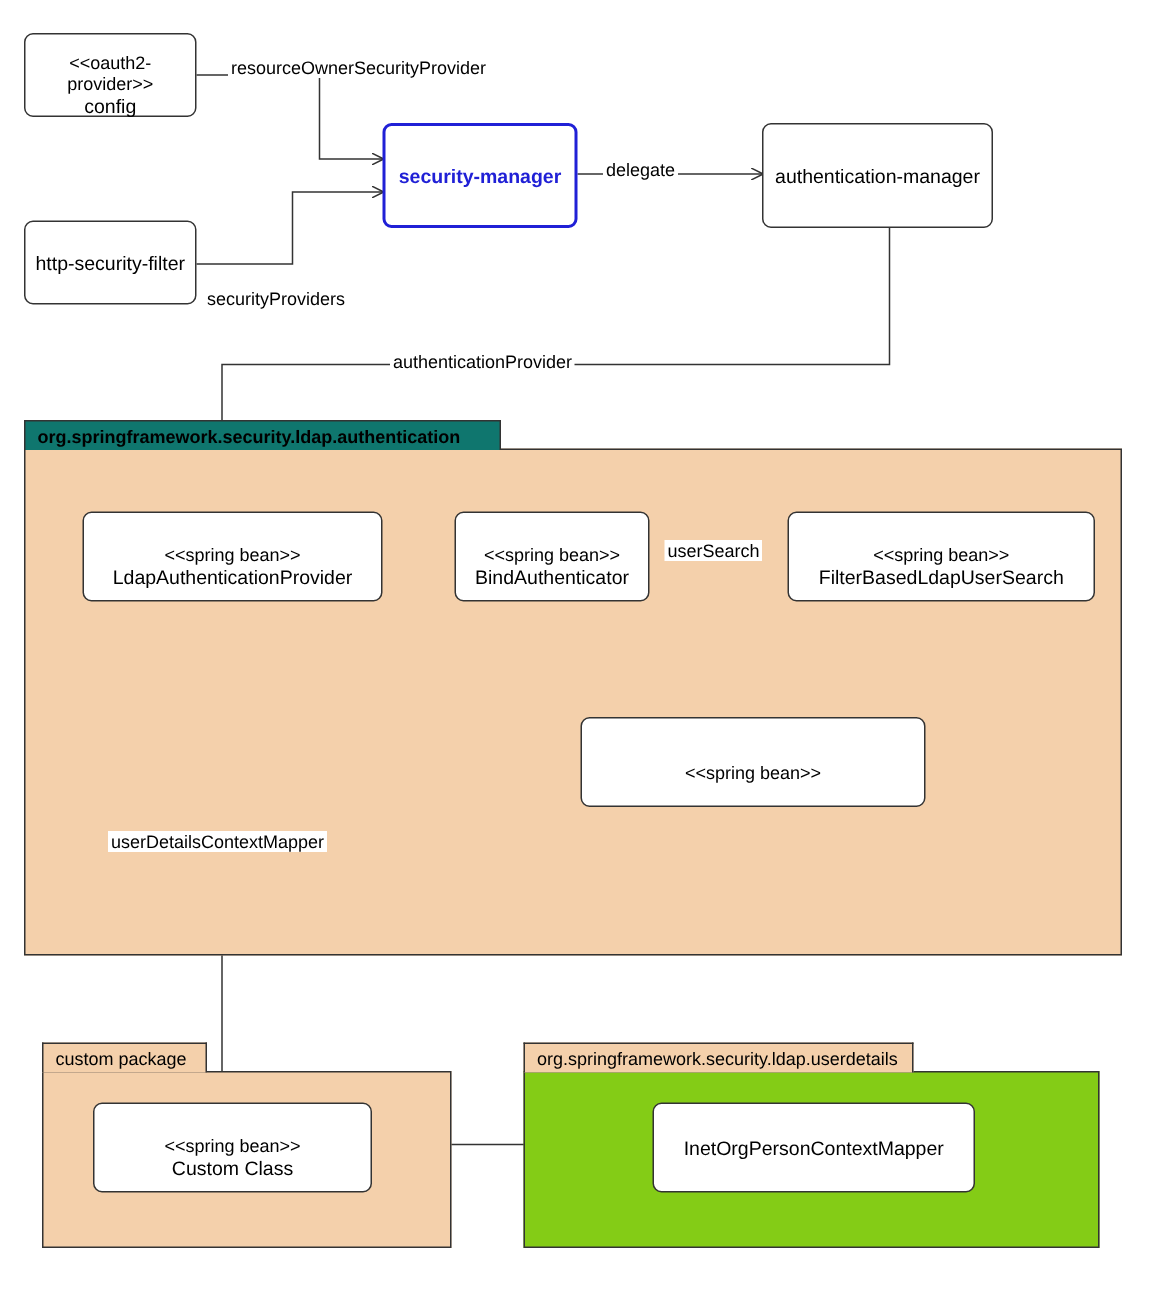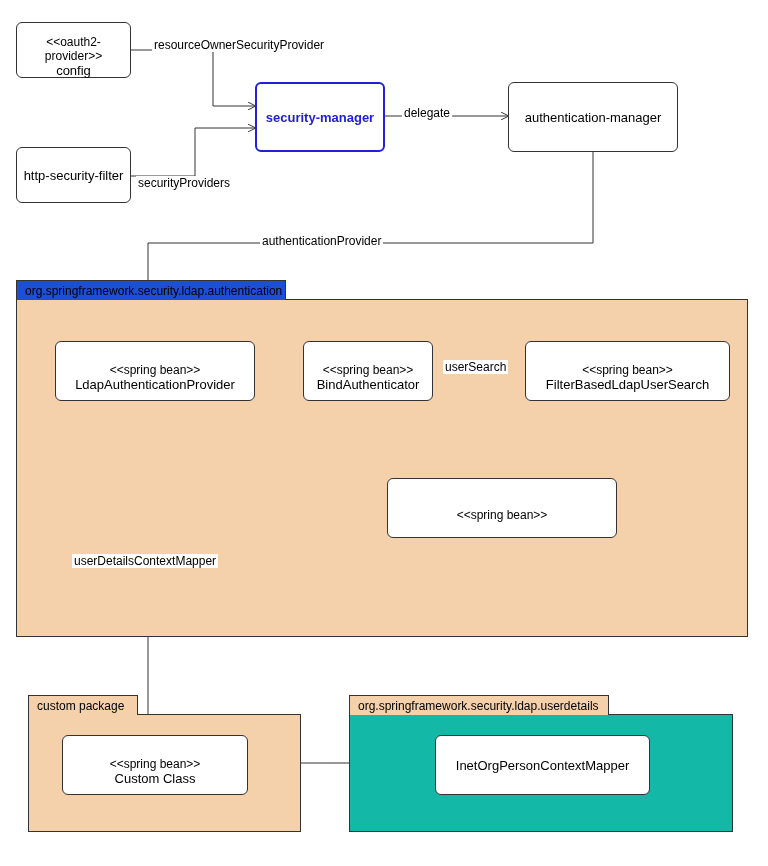--- a/index.html
+++ b/index.html
@@ -113,26 +113,26 @@
 </div>
 
 <div class="box highlight" style="left:255px; top:82px; width:130px; height:70px;">
   <div class="name">security-manager</div>
 </div>
 
 <div class="box" style="left:16px; top:147px; width:115px; height:56px;">
   <div class="name">http-security-filter</div>
 </div>
 
-<div class="box" style="left:508px; top:82px; width:170px; height:70px;">
+<div class="box" style="left:508px; top:82px; width:154px; height:70px;">
   <div class="name">authentication-manager</div>
 </div>
 
 <div class="pkg" style="left:16px; top:299px; width:732px; height:338px; background:#f4d0ab;">
-  <div class="pkg-tab" style="background:#1d4ed8; width:270px;">
+  <div class="pkg-tab" style="background:#0f766e; width:318px;font-weight:bold;">
     <span>org.springframework.security.ldap.authentication</span>
   </div>
 </div>
 
 <div class="box" style="left:55px; top:341px; width:200px; height:60px;">
   <div class="stereo">&lt;&lt;spring bean&gt;&gt;</div>
   <div class="name">LdapAuthenticationProvider</div>
 </div>
 
 <div class="box" style="left:303px; top:341px; width:130px; height:60px;">
@@ -153,30 +153,30 @@
   <div class="pkg-tab" style="background:#f4d0ab; width:110px;">
     <span>custom package</span>
   </div>
 </div>
 
 <div class="box" style="left:62px; top:735px; width:186px; height:60px;">
   <div class="stereo">&lt;&lt;spring bean&gt;&gt;</div>
   <div class="name">Custom Class</div>
 </div>
 
-<div class="pkg" style="left:349px; top:714px; width:384px; height:118px; background:#14b8a6;">
+<div class="pkg" style="left:349px; top:714px; width:384px; height:118px; background:#84cc16;">
   <div class="pkg-tab" style="background:#f4d0ab; width:260px;">
     <span>org.springframework.security.ldap.userdetails</span>
   </div>
 </div>
 
 <div class="box" style="left:435px; top:735px; width:215px; height:60px;">
   <div class="name">InetOrgPersonContextMapper</div>
 </div>
 
 <div class="edge-label" style="left:152px; top:38px;">resourceOwnerSecurityProvider</div>
-<div class="edge-label" style="left:136px; top:176px;">securityProviders</div>
+<div class="edge-label" style="left:136px; top:192px;">securityProviders</div>
 <div class="edge-label" style="left:402px; top:106px;">delegate</div>
 <div class="edge-label" style="left:260px; top:234px;">authenticationProvider</div>
 <div class="edge-label" style="left:443px; top:360px;">userSearch</div>
 <div class="edge-label" style="left:72px; top:554px;">userDetailsContextMapper</div>
 
 </div>
 
 </body></html>

